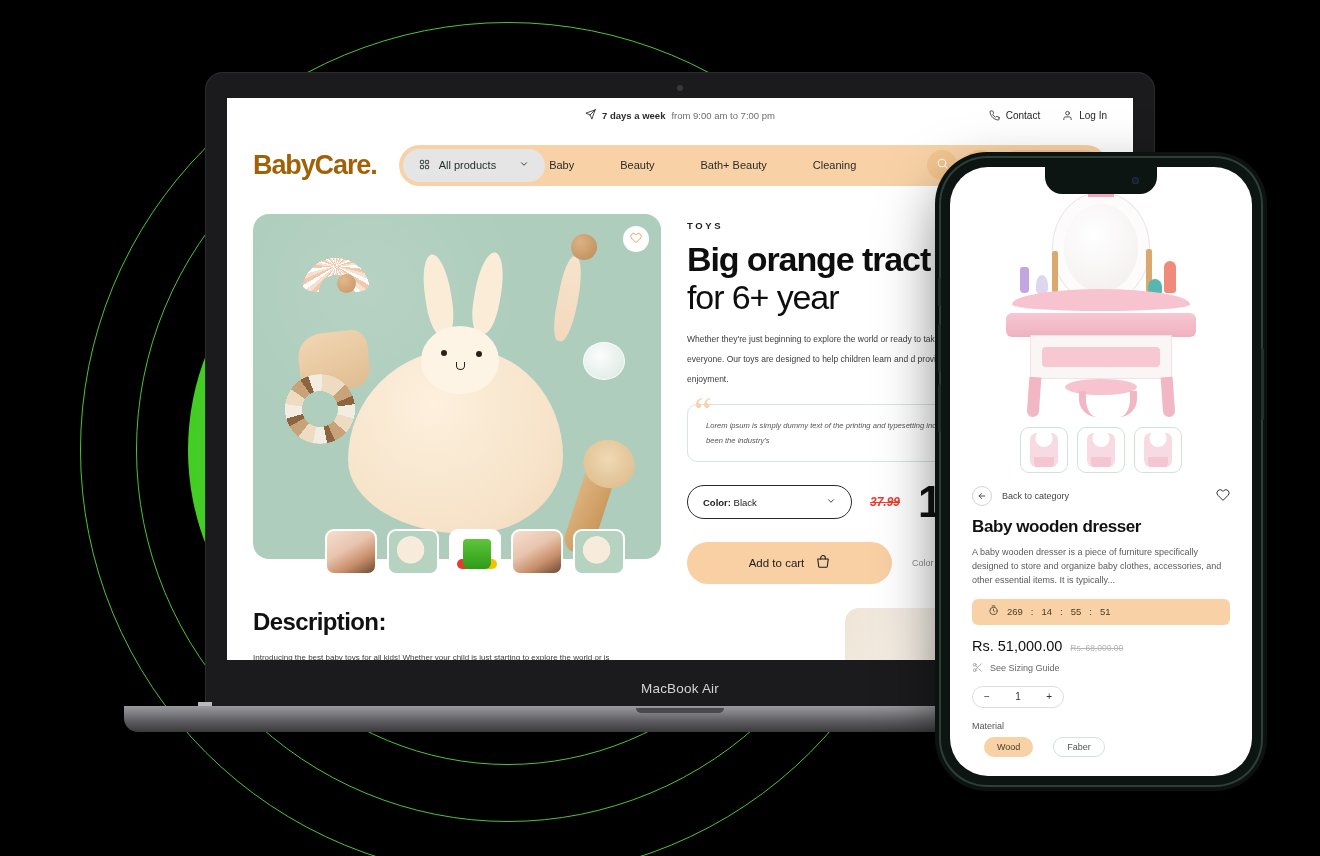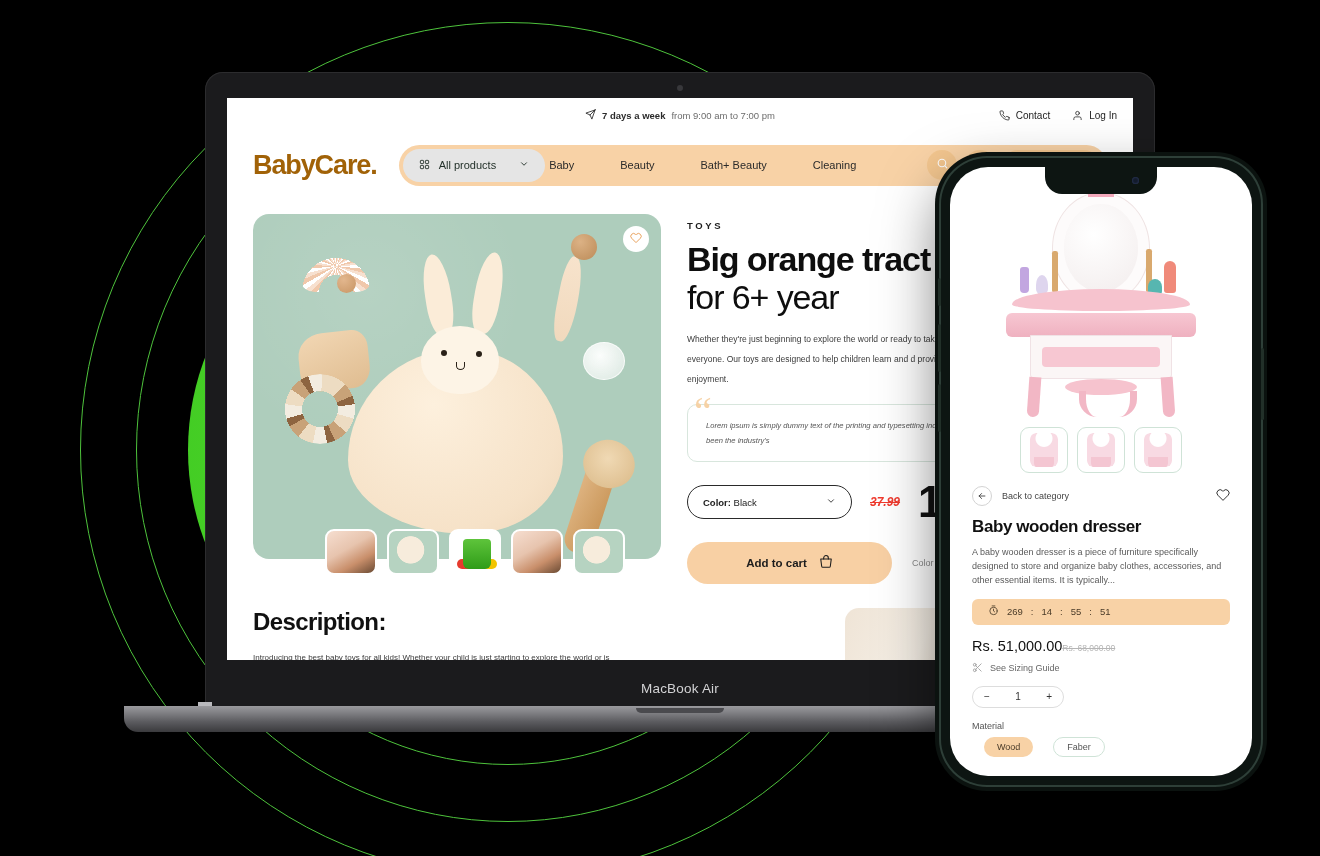--- a/index.html
+++ b/index.html
@@ -56,21 +56,21 @@
     border-radius: 0 0 8px 8px; background: #4a4a4e;
   }
   .mb-foot { position:absolute; bottom: 22px; height: 8px; background: #b9b9bd; }
   .mb-foot.l { left: 74px; width: 14px; }
   .mb-foot.r { right: 74px; width: 14px; }
 
   
   .site { width: 100%; height: 100%; background: #fff; position: relative; }
   .topbar {
     height: 34px; display: flex; align-items: center; position: relative;
-    font-size: 9.5px; color: #2b2b2b; padding: 0 16px; justify-content: flex-end;
+    font-size: 9.5px; color: #2b2b2b; padding: 0 26px; justify-content: flex-end;
   }
   .topbar-center {
     position: absolute; left: 0; right: 0; text-align: center;
     display: flex; align-items: center; justify-content: center; gap: 6px;
   }
   .topbar-center b { font-weight: 700; }
   .topbar-center span.light { color: #6d6d6d; }
   .topbar-right { margin-left: auto; display: flex; align-items: center; gap: 22px; z-index: 2; }
   .tb-item { display: flex; align-items: center; gap: 6px; font-size: 10px; color: #1c1c1c; }
   .tb-item svg { display:block; }
@@ -189,21 +189,21 @@
     display: flex; align-items: center; justify-content: space-between; padding: 0 15px;
     font-size: 9.5px; color: #222;
   }
   .select b { font-weight: 700; }
   .oldprice { font-size: 12px; color: #ef3a2e; text-decoration: line-through; font-weight: 700; font-style: italic; }
   .newprice { font-size: 44px; font-weight: 700; color: #111; letter-spacing: -1.5px; line-height: .9; }
   .cartrow { margin-top: 20px; display: flex; align-items: center; gap: 20px; }
   .addcart {
     width: 205px; height: 42px; border-radius: 22px; background: #f8d0a4;
     display: flex; align-items: center; justify-content: center; gap: 12px;
-    font-size: 11.5px; font-weight: 700; color: #1c1c1c;
+    font-size: 11.5px; font-weight: 400; color: #1c1c1c;
   }
   .colorlabel { font-size: 9px; color: #8a8a8a; }
 
   .descsection { padding: 24px 26px 0 26px; display:flex; gap: 26px; }
   .desch { font-size: 24px; font-weight: 700; color: #111; letter-spacing: -.6px; }
   .descp { margin-top: 14px; font-size: 8px; color: #3b3b3b; line-height: 1.9; max-width: 400px; }
   .descimg {
     width: 262px; height: 110px; border-radius: 14px;
     background: linear-gradient(115deg, #efe4d6 0%, #f5efe6 30%, #e9ddcc 60%, #f7f3ec 100%);
     flex: none; margin-left: auto;
@@ -277,21 +277,21 @@
   .ip-backrow { display: flex; align-items: center; gap: 10px; margin-top: 13px; position: relative; }
   .backcirc { width: 20px; height: 20px; border-radius: 50%; border: 1px solid #d3d3d3; display:flex; align-items:center; justify-content:center; font-size: 10px; color:#333; }
   .backtxt { font-size: 9px; color: #444; }
   .ip-wish { position: absolute; right: 0; top: 2px; }
   .ip-title { font-size: 17px; font-weight: 700; color: #111; margin-top: 11px; letter-spacing: -.4px; }
   .ip-desc { font-size: 9px; line-height: 1.55; color: #5a5a5a; margin-top: 9px; }
   .timer {
     margin-top: 11px; height: 26px; background: #f8d2a6; border-radius: 6px;
     display: flex; align-items: center; gap: 8px; padding: 0 16px; font-size: 9.5px; color: #4a3b28;
   }
-  .priceline { margin-top: 13px; display: flex; align-items: baseline; }
+  .priceline { margin-top: 13px; display: flex; align-items: baseline; gap: 8px; }
   .pnew { font-size: 14.5px; color: #111; }
   .pold { font-size: 8.5px; color: #b5b5b5; text-decoration: line-through; }
   .sizing { margin-top: 8px; display: flex; align-items: center; gap: 7px; font-size: 9px; color: #666; }
   .qty {
     margin-top: 11px; width: 92px; height: 22px; border: 1px solid #ddd; border-radius: 12px;
     display: flex; align-items: center; justify-content: space-between; padding: 0 11px; font-size: 10px; color: #333;
   }
   .matlabel { margin-top: 13px; font-size: 9px; color: #555; }
   .mats { margin-top: 6px; display: flex; gap: 8px; }
   .mat { height: 20px; border-radius: 11px; padding: 0 13px; display:flex; align-items:center; font-size: 9px; margin-left: 12px; }

